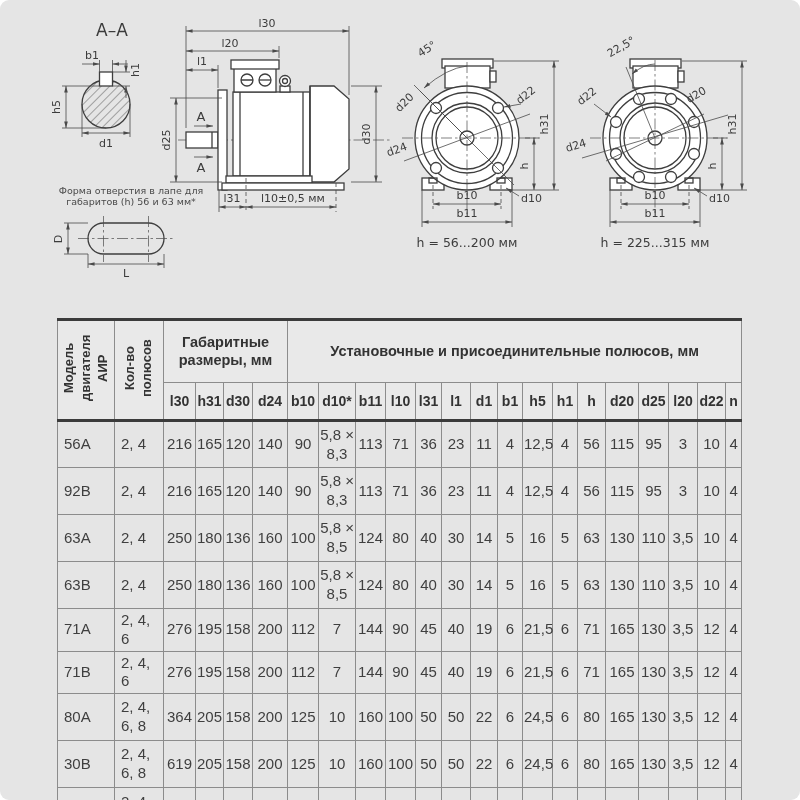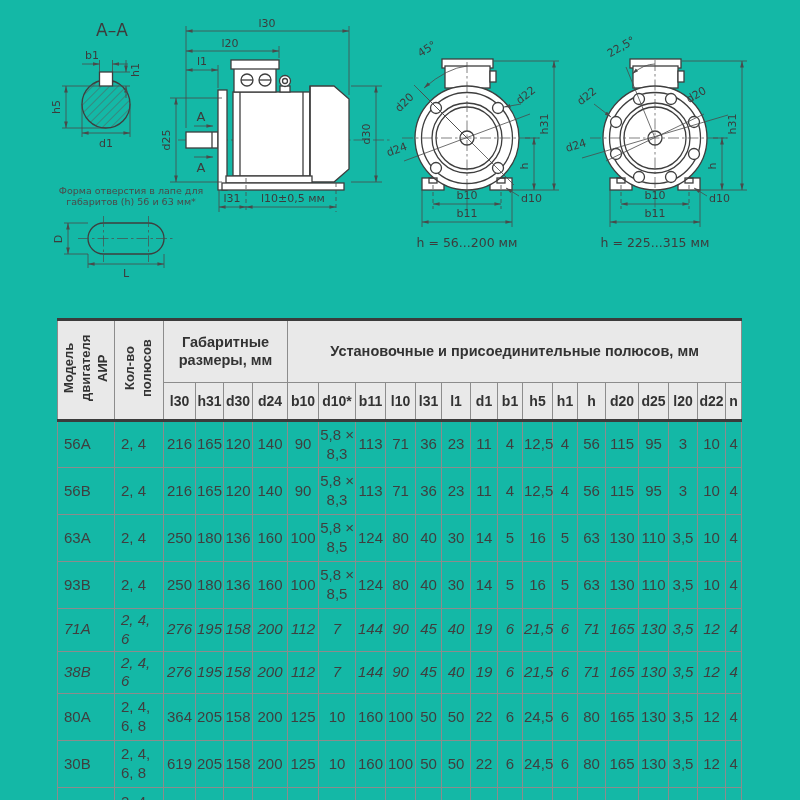--- a/index.html
+++ b/index.html
@@ -1,16 +1,16 @@
 <!DOCTYPE html>
 <html><head>
 <meta charset="utf-8">
 <style>
   html,body{margin:0;padding:0;background:#fff;}
-  .page{width:800px;height:800px;background:#14b8a6;overflow:hidden;font-family:"Liberation Sans",sans-serif;}
+  .page{width:800px;height:800px;background:#e5e5e5;overflow:hidden;font-family:"Liberation Sans",sans-serif;border-radius:9px;}
   .drawings{width:800px;height:312px;position:relative;}
   svg text{font-family:"DejaVu Sans",sans-serif;fill:#3c3c3c;}
   .dimtxt{font-size:11px;}
   .marktxt{font-size:13px;}
   .sectxt{font-size:17px;}
   .captxt{font-size:12.5px;}
   .notetxt{font-size:9.5px;fill:#4a4a4a;}
   .ol{fill:none;stroke:#3e3e3e;stroke-width:1.3;}
   .olw{fill:#fff;stroke:#3e3e3e;stroke-width:1.3;}
   .thin{fill:none;stroke:#4a4a4a;stroke-width:0.8;}
@@ -22,21 +22,21 @@
   th,td{border:1px solid #8c8c8c;box-sizing:border-box;}
   thead th{background:#e9e9e9;color:#333;font-weight:700;vertical-align:middle;text-align:center;}
   thead{border-top:3px solid #3b3b3b;border-bottom:3px solid #3b3b3b;}
   table{border-bottom:1px solid #8c8c8c;}
   .grouph{font-size:14.5px;line-height:1.25;padding:4px 10px;height:52px;}
   .clab{font-size:14px;height:32px;padding:2px 1px;}
   .vhead .vert{writing-mode:vertical-rl;transform:rotate(180deg);font-size:13px;line-height:1.3;display:inline-block;max-height:92px;text-align:center;}
   tbody td{font-size:15px;text-align:center;vertical-align:middle;padding:2px 1px;line-height:1.25;}
   tbody td.tleft{text-align:left;padding-left:6px;}
   tbody tr{height:47px;}
-  tbody tr:nth-child(5),tbody tr:nth-child(6){height:27px;font-style:italic;}
+  tbody tr:nth-child(5),tbody tr:nth-child(6){height:27px;}
   tbody tr:last-child{height:49px;}
 </style>
 </head>
 <body>
 
 <div class="page">
 
   <div class="drawings">
     <svg width="800" height="312" viewBox="0 0 800 312">
       <defs>
@@ -341,21 +341,21 @@
             <td>12,5</td>
             <td>4</td>
             <td>56</td>
             <td>115</td>
             <td>95</td>
             <td>3</td>
             <td>10</td>
             <td>4</td>
           </tr>
           <tr>
-            <td class="tleft">56B</td>
+            <td class="tleft">92B</td>
             <td class="tleft">2, 4</td>
             <td>216</td>
             <td>165</td>
             <td>120</td>
             <td>140</td>
             <td>90</td>
             <td>5,8 × 8,3</td>
             <td>113</td>
             <td>71</td>
             <td>36</td>
@@ -389,21 +389,21 @@
             <td>16</td>
             <td>5</td>
             <td>63</td>
             <td>130</td>
             <td>110</td>
             <td>3,5</td>
             <td>10</td>
             <td>4</td>
           </tr>
           <tr>
-            <td class="tleft">93B</td>
+            <td class="tleft">63B</td>
             <td class="tleft">2, 4</td>
             <td>250</td>
             <td>180</td>
             <td>136</td>
             <td>160</td>
             <td>100</td>
             <td>5,8 × 8,5</td>
             <td>124</td>
             <td>80</td>
             <td>40</td>
@@ -437,21 +437,21 @@
             <td>21,5</td>
             <td>6</td>
             <td>71</td>
             <td>165</td>
             <td>130</td>
             <td>3,5</td>
             <td>12</td>
             <td>4</td>
           </tr>
           <tr>
-            <td class="tleft">38B</td>
+            <td class="tleft">71B</td>
             <td class="tleft">2, 4, 6</td>
             <td>276</td>
             <td>195</td>
             <td>158</td>
             <td>200</td>
             <td>112</td>
             <td>7</td>
             <td>144</td>
             <td>90</td>
             <td>45</td>

